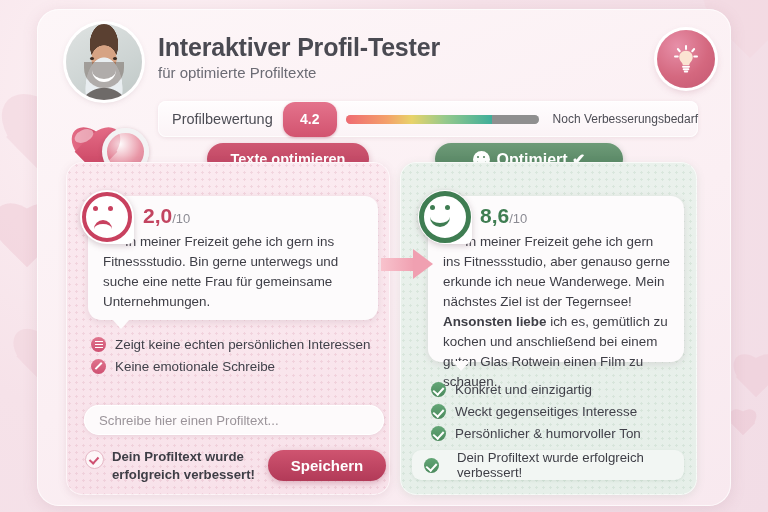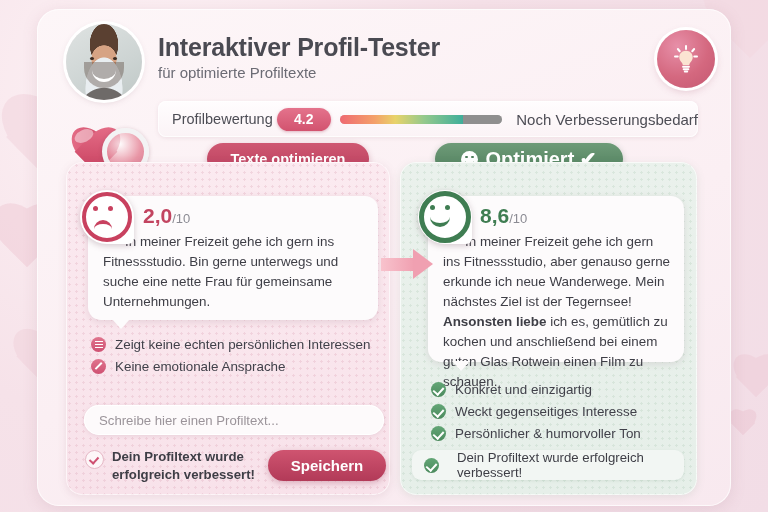--- a/index.html
+++ b/index.html
@@ -70,36 +70,36 @@
 
   
   .rating{
     position:absolute;left:158px;top:101px;width:540px;height:36px;border-radius:8px;
     background:linear-gradient(180deg,#fffdfe,#fbf3f6);
     box-shadow:0 1px 4px rgba(150,95,115,.13), 0 0 0 1px rgba(255,255,255,.8) inset;
     display:flex;align-items:center;
   }
   .rating-label{margin-left:14px;font-size:14.5px;color:#4d4d55;white-space:nowrap;}
   .score-pill{
-    margin-left:4px;min-width:38px;height:23px;border-radius:12px;
+    margin-left:10px;min-width:38px;height:35px;border-radius:12px;
     background:linear-gradient(180deg,#e4738c,#d2536f);
     color:#fff;font-size:14px;font-weight:bold;
     display:flex;align-items:center;justify-content:center;padding:0 8px;
     box-shadow:0 1px 3px rgba(170,60,90,.35);
   }
   .track{
     margin-left:9px;width:223px;height:9px;border-radius:5px;overflow:hidden;
     background:#cfcfcf;display:flex;
   }
   .track .fill{
     height:100%;
     background:linear-gradient(90deg,#ef6a72 0%,#f4a06a 28%,#e8d36a 45%,#95c98c 68%,#3fae9a 100%);
   }
   .track .rest{height:100%;flex:1;background:#8f8f8f;}
-  .rating-note{margin-left:14px;font-size:15px;color:#4d4d55;white-space:nowrap;}
+  .rating-note{margin-left:14px;font-size:12px;color:#4d4d55;white-space:nowrap;}
 
   
   .heartmag{position:absolute;left:64px;top:122px;width:104px;height:72px;}
   .heartmag .heart{
     position:absolute;left:2px;top:6px;width:60px;height:56px;color:#d9506c;
   }
   .heartmag .heart:before,.heartmag .heart:after{
     content:"";position:absolute;top:0;width:50%;height:80%;
     background:linear-gradient(135deg,#e8738c,#c8405f);border-radius:50% 50% 0 0;
   }
@@ -123,21 +123,21 @@
   .btn-bad{
     position:absolute;left:207px;top:143px;width:162px;height:32px;border-radius:17px;
     background:linear-gradient(180deg,#cf5872,#b93d5c);
     color:#fff;font-size:14.5px;font-weight:bold;
     display:flex;align-items:center;justify-content:center;border:none;cursor:pointer;
     box-shadow:0 2px 6px rgba(150,50,80,.3);
   }
   .btn-good{
     position:absolute;left:435px;top:143px;width:188px;height:32px;border-radius:17px;
     background:linear-gradient(180deg,#6e9b78,#4f7e5c);
-    color:#fff;font-size:20px;font-weight:bold;
+    color:#fff;font-size:16px;font-weight:bold;
     display:flex;align-items:center;justify-content:center;gap:7px;border:none;cursor:pointer;
     box-shadow:0 2px 6px rgba(50,100,70,.3);
   }
   .btn-good .smiley{
     width:17px;height:17px;border-radius:50%;background:#fff;position:relative;flex:none;
   }
   .btn-good .smiley i{position:absolute;width:2.5px;height:2.5px;border-radius:50%;background:#4f7e5c;top:5px;}
   .btn-good .smiley i.l{left:4px;} .btn-good .smiley i.r{left:10px;}
   .btn-good .smiley u{position:absolute;left:4px;top:8px;width:9px;height:4px;
     border-bottom:2px solid #4f7e5c;border-radius:0 0 7px 7px;}
@@ -372,21 +372,21 @@
           <span class="gl l1"></span>
           <span class="gl l2"></span>
           <span class="gl l3"></span>
         </span>
       <span>Zeigt keine echten persönlichen Interessen</span>
     </div>
     <div class="brow">
       <span class="bico pink">
           <span class="gl slash"></span>
         </span>
-      <span>Keine emotionale Ansprache</span>
+      <span>Keine emotionale Schreibe</span>
     </div>
   </div>
 
   <input class="input" placeholder="Schreibe hier einen Profiltext..." style="">
 
   <div class="save-note">
     <span class="ck"></span>
     <span class="tx">Dein Profiltext wurde erfolgreich verbessert!</span>
   </div>
   <button class="btn-save">Speichern</button>

